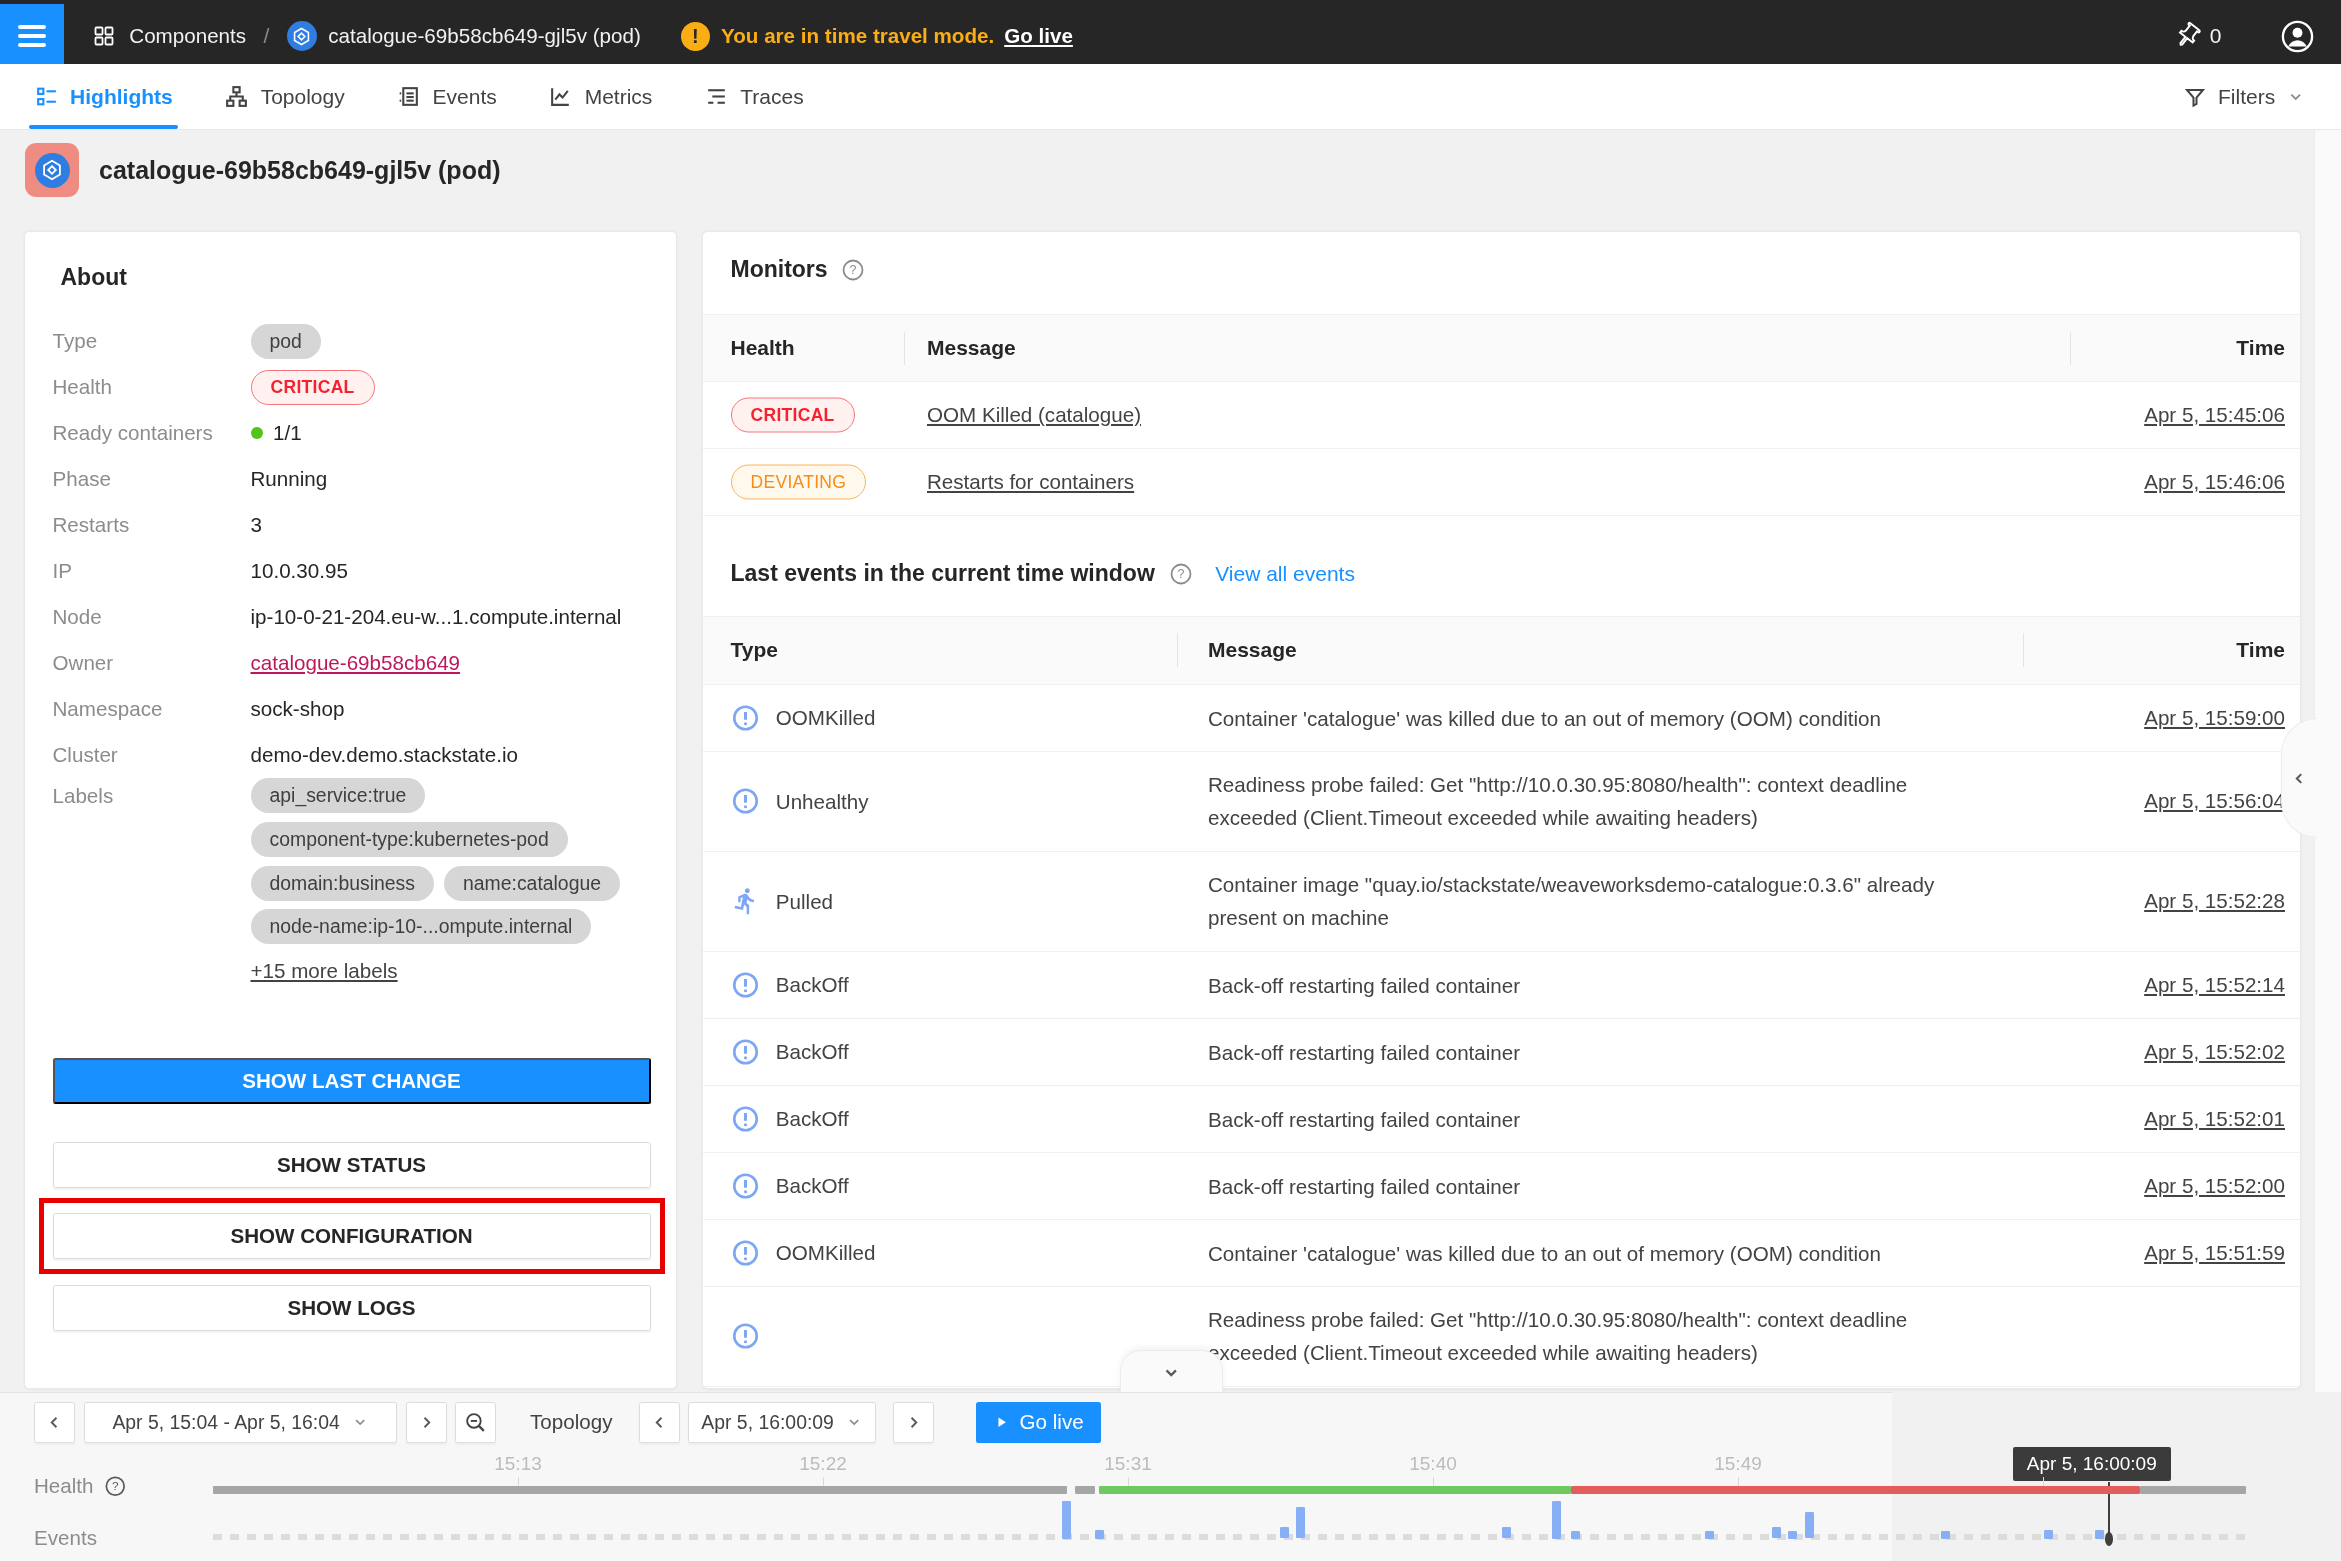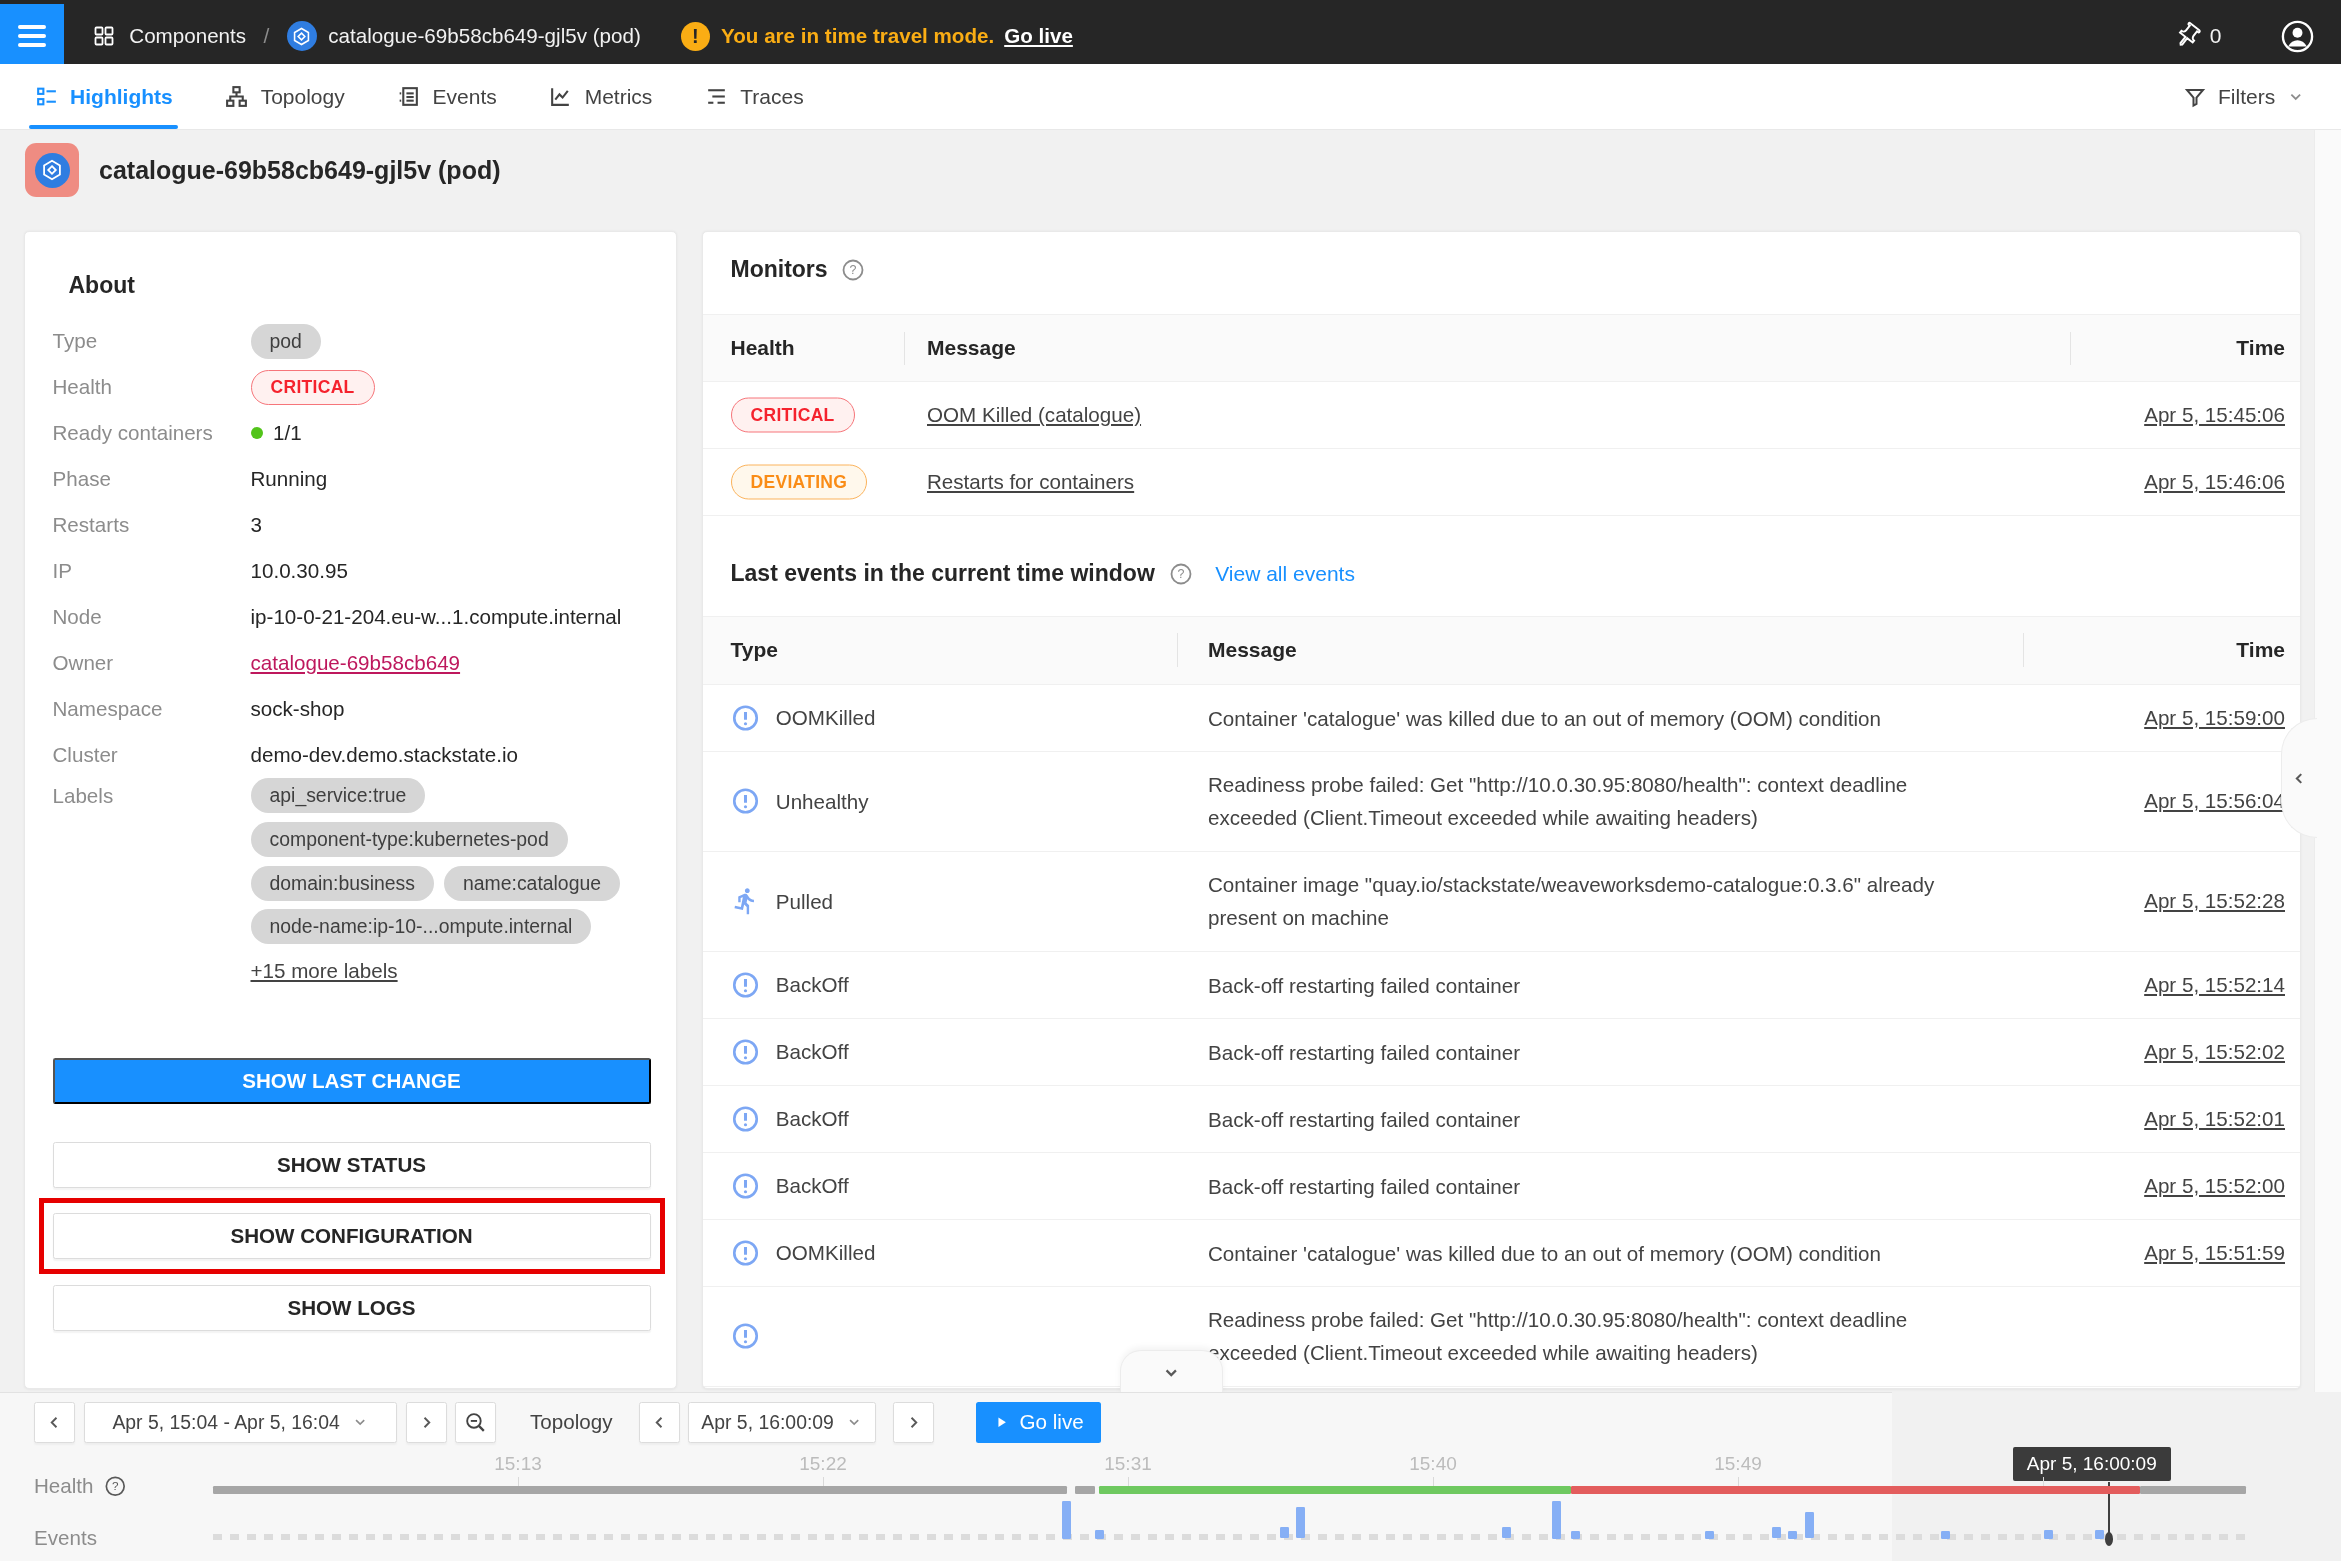--- a/index.html
+++ b/index.html
@@ -33,32 +33,32 @@
   
   .title-row{position:absolute;left:25px;top:143px;display:flex;align-items:center;gap:20px;}
   .title-ico{width:54px;height:54px;border-radius:11.3px;background:#ef8c82;display:flex;align-items:center;justify-content:center;}
   .title-ico .inner{width:35px;height:35px;border-radius:50%;background:#2f7de1;display:flex;align-items:center;justify-content:center;}
   .page-title{font-size:25px;font-weight:700;color:#262626;}
 
   
   .card{position:absolute;background:#fff;border:0.6px solid #e9e9e9;border-radius:5px;box-shadow:0 0.6px 2.5px rgba(0,0,0,.05);box-sizing:border-box;overflow:hidden;}
   .about-card{left:24px;top:231px;width:653px;height:1158px;}
   .right-card{left:702px;top:231px;width:1599px;height:1158px;}
-  .card h2{margin:16px;position:absolute;left:27.5px;top:24px;font-size:23px;font-weight:600;color:#262626;}
+  .card h2{margin:8px;position:absolute;left:27.5px;top:24px;font-size:23px;font-weight:600;color:#262626;}
 
   
   .fields{position:absolute;left:0;top:86px;width:100%;}
   .frow{display:flex;align-items:center;height:46px;}
   .frow .lab{width:198px;padding-left:27.5px;font-size:20.6px;color:#8c8c8c;flex:0 0 auto;box-sizing:content-box;}
   .frow .val{font-size:20.6px;color:#262626;display:flex;align-items:center;gap:10px;}
   .frow.labels-row{align-items:flex-start;height:auto;}
   .frow.labels-row .lab{line-height:36px;}
   .pill{display:inline-flex;align-items:center;justify-content:center;height:35px;padding:0 19px;border-radius:18px;font-size:19.4px;background:#d6d6d6;color:#3f3f3f;box-sizing:border-box;white-space:nowrap;}
   .pill.crit{background:#fff1f0;color:#f5222d;border:1.9px solid #f6757a;font-size:17.5px;font-weight:600;letter-spacing:0.3px;}
-  .pill.dev{background:#fff8ec;color:#fa8c16;border:1.9px solid #fbb35c;font-size:17.5px;font-weight:700;letter-spacing:0.3px;}
+  .pill.dev{background:#fff8ec;color:#fa8c16;border:1.9px solid #fbb35c;font-size:17.5px;font-weight:400;letter-spacing:0.3px;}
   .dot{width:12.5px;height:12.5px;border-radius:50%;background:#52c41a;display:inline-block;}
   .ulink{color:#be185d;text-decoration:underline;cursor:pointer;}
   .pillstack{display:flex;flex-direction:column;gap:8.8px;align-items:flex-start;}
   .pillrow{display:flex;gap:10px;}
   .morelabels{font-size:20.6px;color:#434343;text-decoration:underline;line-height:36px;cursor:pointer;}
 
   .abtn{position:absolute;left:27.5px;width:598px;height:46px;border-radius:2.5px;display:flex;align-items:center;justify-content:center;font-size:20.6px;font-weight:600;cursor:pointer;box-sizing:border-box;}
   .abtn.primary{background:#1890ff;color:#fff;}
   .abtn.ghost{background:#fff;color:#262626;border:1.3px solid #dcdcdc;box-shadow:0 1.3px 1.3px rgba(0,0,0,.05);}
   .annotation{position:absolute;left:13.8px;top:966px;width:626px;height:76px;border:5.6px solid #e60000;box-sizing:border-box;pointer-events:none;}

